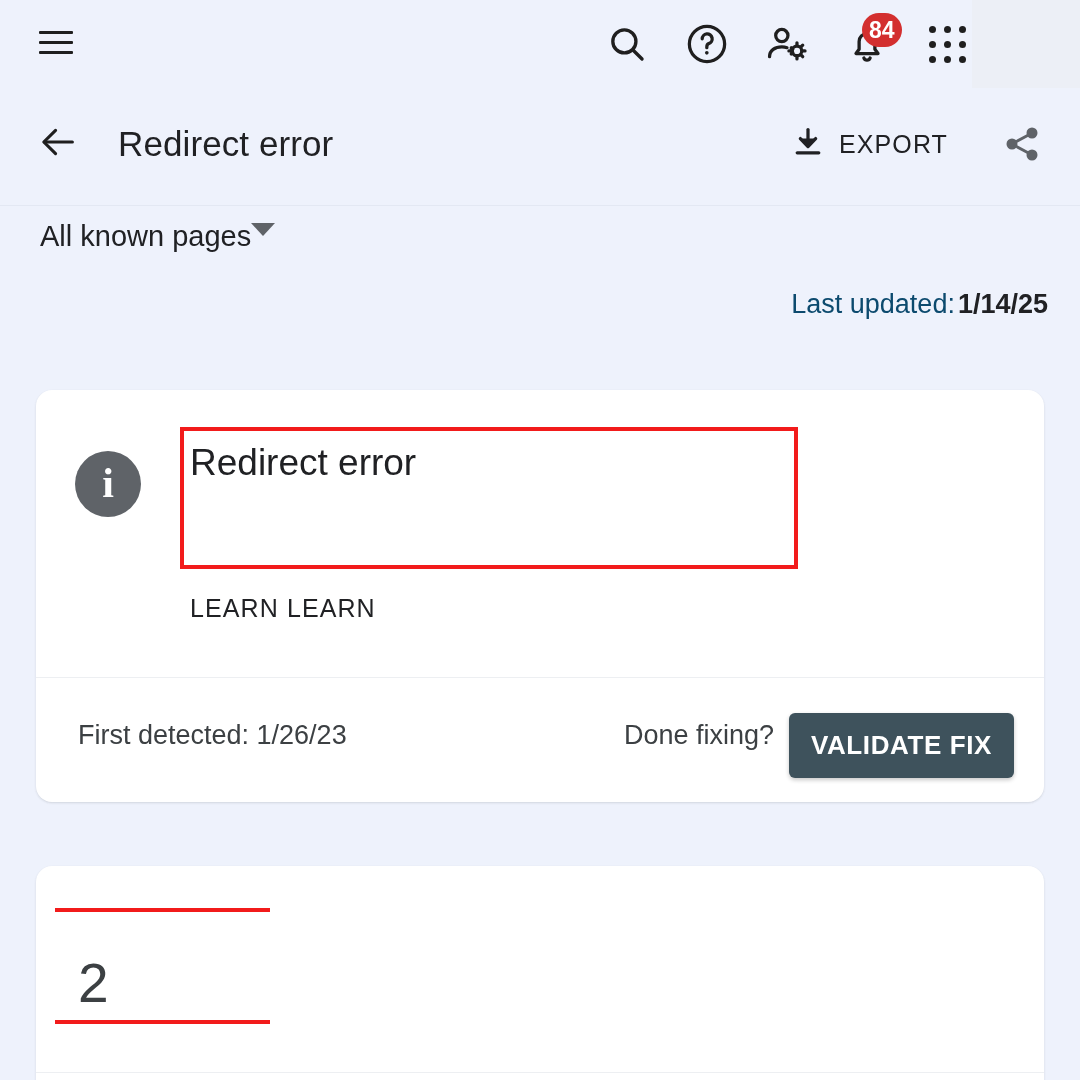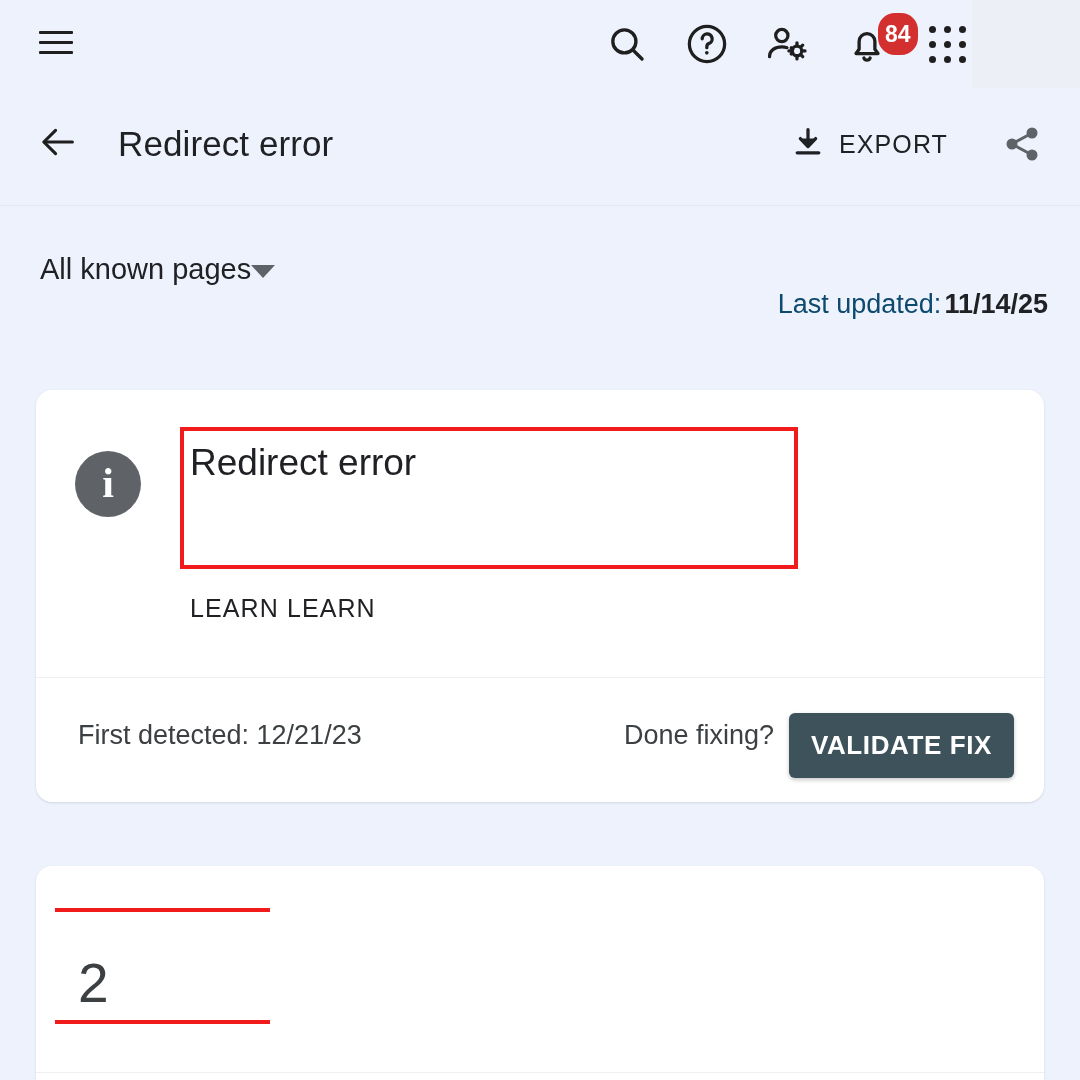--- a/index.html
+++ b/index.html
@@ -59,33 +59,32 @@
     display: flex;
     align-items: center;
     justify-content: center;
     position: relative;
     cursor: pointer;
     color: #1f1f1f;
   }
   .badge {
     position: absolute;
     top: -2px; left: 24px;
-    min-width: 22px; height: 42px;
+    min-width: 22px; height: 34px;
     padding: 0 7px;
     border-radius: 17px;
     background: #d32f2f;
     color: #fff;
     font-size: 23px;
     font-weight: 700;
     display: flex;
     align-items: center;
     justify-content: center;
     line-height: 1;
     font-family: "Liberation Sans", sans-serif;
-    margin-left: 16px;
   }
   .apps-grid {
     display: grid;
     grid-template-columns: repeat(3, 7px);
     grid-template-rows: repeat(3, 7px);
     gap: 8px;
   }
   .apps-grid i {
     display: block;
     width: 7px; height: 7px;
@@ -155,23 +154,22 @@
   
   .filter-row {
     position: absolute;
     left: 0; top: 206px;
     width: 1080px; height: 72px;
   }
   .filter-chip {
     position: absolute;
     left: 40px; top: 14px;
     display: flex;
-    align-items: center;
-    cursor: pointer;
-    margin-top: 33px;
+    align-items: flex-start;
+    cursor: pointer;
   }
   .filter-chip .txt {
     font-size: 29px;
     color: #202124;
   }
   .caret {
     width: 0; height: 0;
     border-left: 12px solid transparent;
     border-right: 12px solid transparent;
     border-top: 13px solid #5f6368;
@@ -429,38 +427,38 @@
 </div>
 
 <div class="filter-row">
   <div class="filter-chip">
     <span class="txt">All known pages</span>
     <span class="caret"></span>
   </div>
 </div>
 
 <div class="last-updated">
-  <span class="lbl">Last updated:</span><span class="val">11/14/25</span>
+  <span class="lbl">Last updated:</span><span class="val">1/14/25</span>
 </div>
 
 <div class="card" id="detail-card">
 
   <div class="info-icon">
     <span class="i-glyph">i</span>
   </div>
 
   <div class="issue-text">
     <div class="issue-title">Redirect error</div>
   </div>
 
   <div class="learn-more">LEARN LEARN</div>
 
   <div class="card-divider"></div>
 
-  <div class="first-detected">First detected: 12/21/23</div>
+  <div class="first-detected">First detected: 1/26/23</div>
 
   <div class="done-fixing">Done fixing?</div>
 
   <button class="validate-btn">VALIDATE FIX</button>
 </div>
 
 <div class="card" id="affected-card">
   <div class="affected-value">2</div>
   <div class="affected-divider"></div>
 </div>

